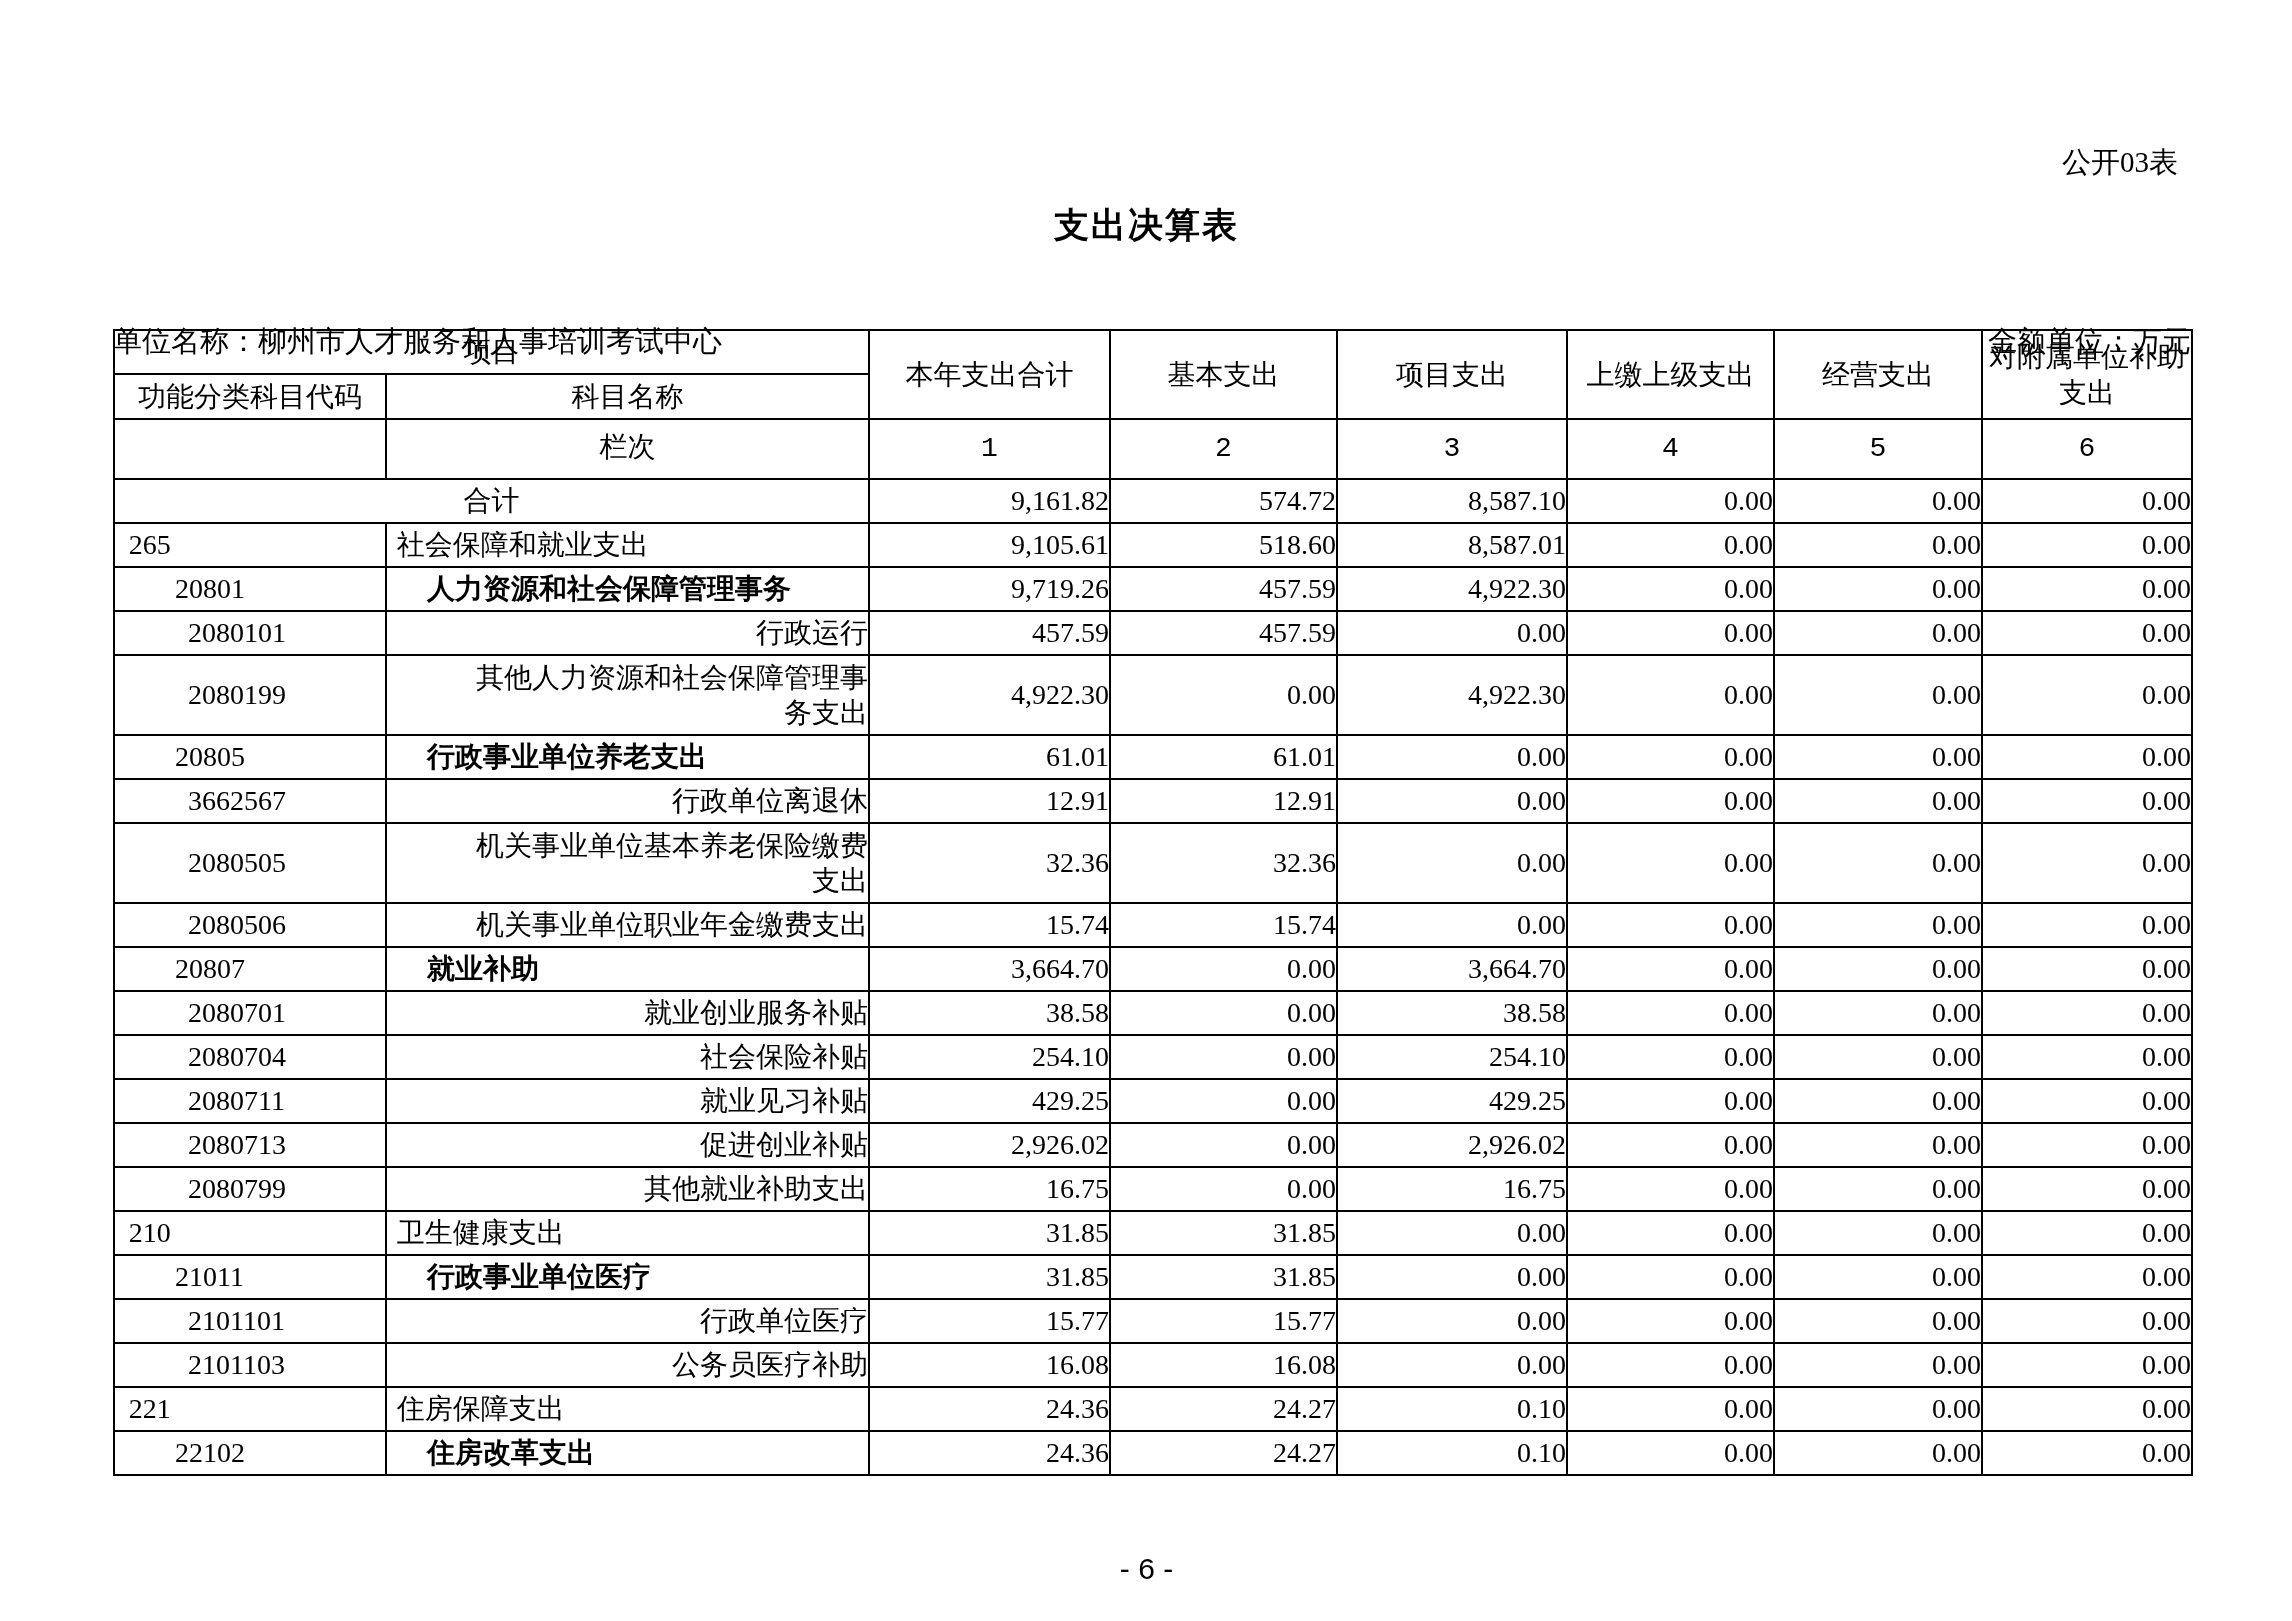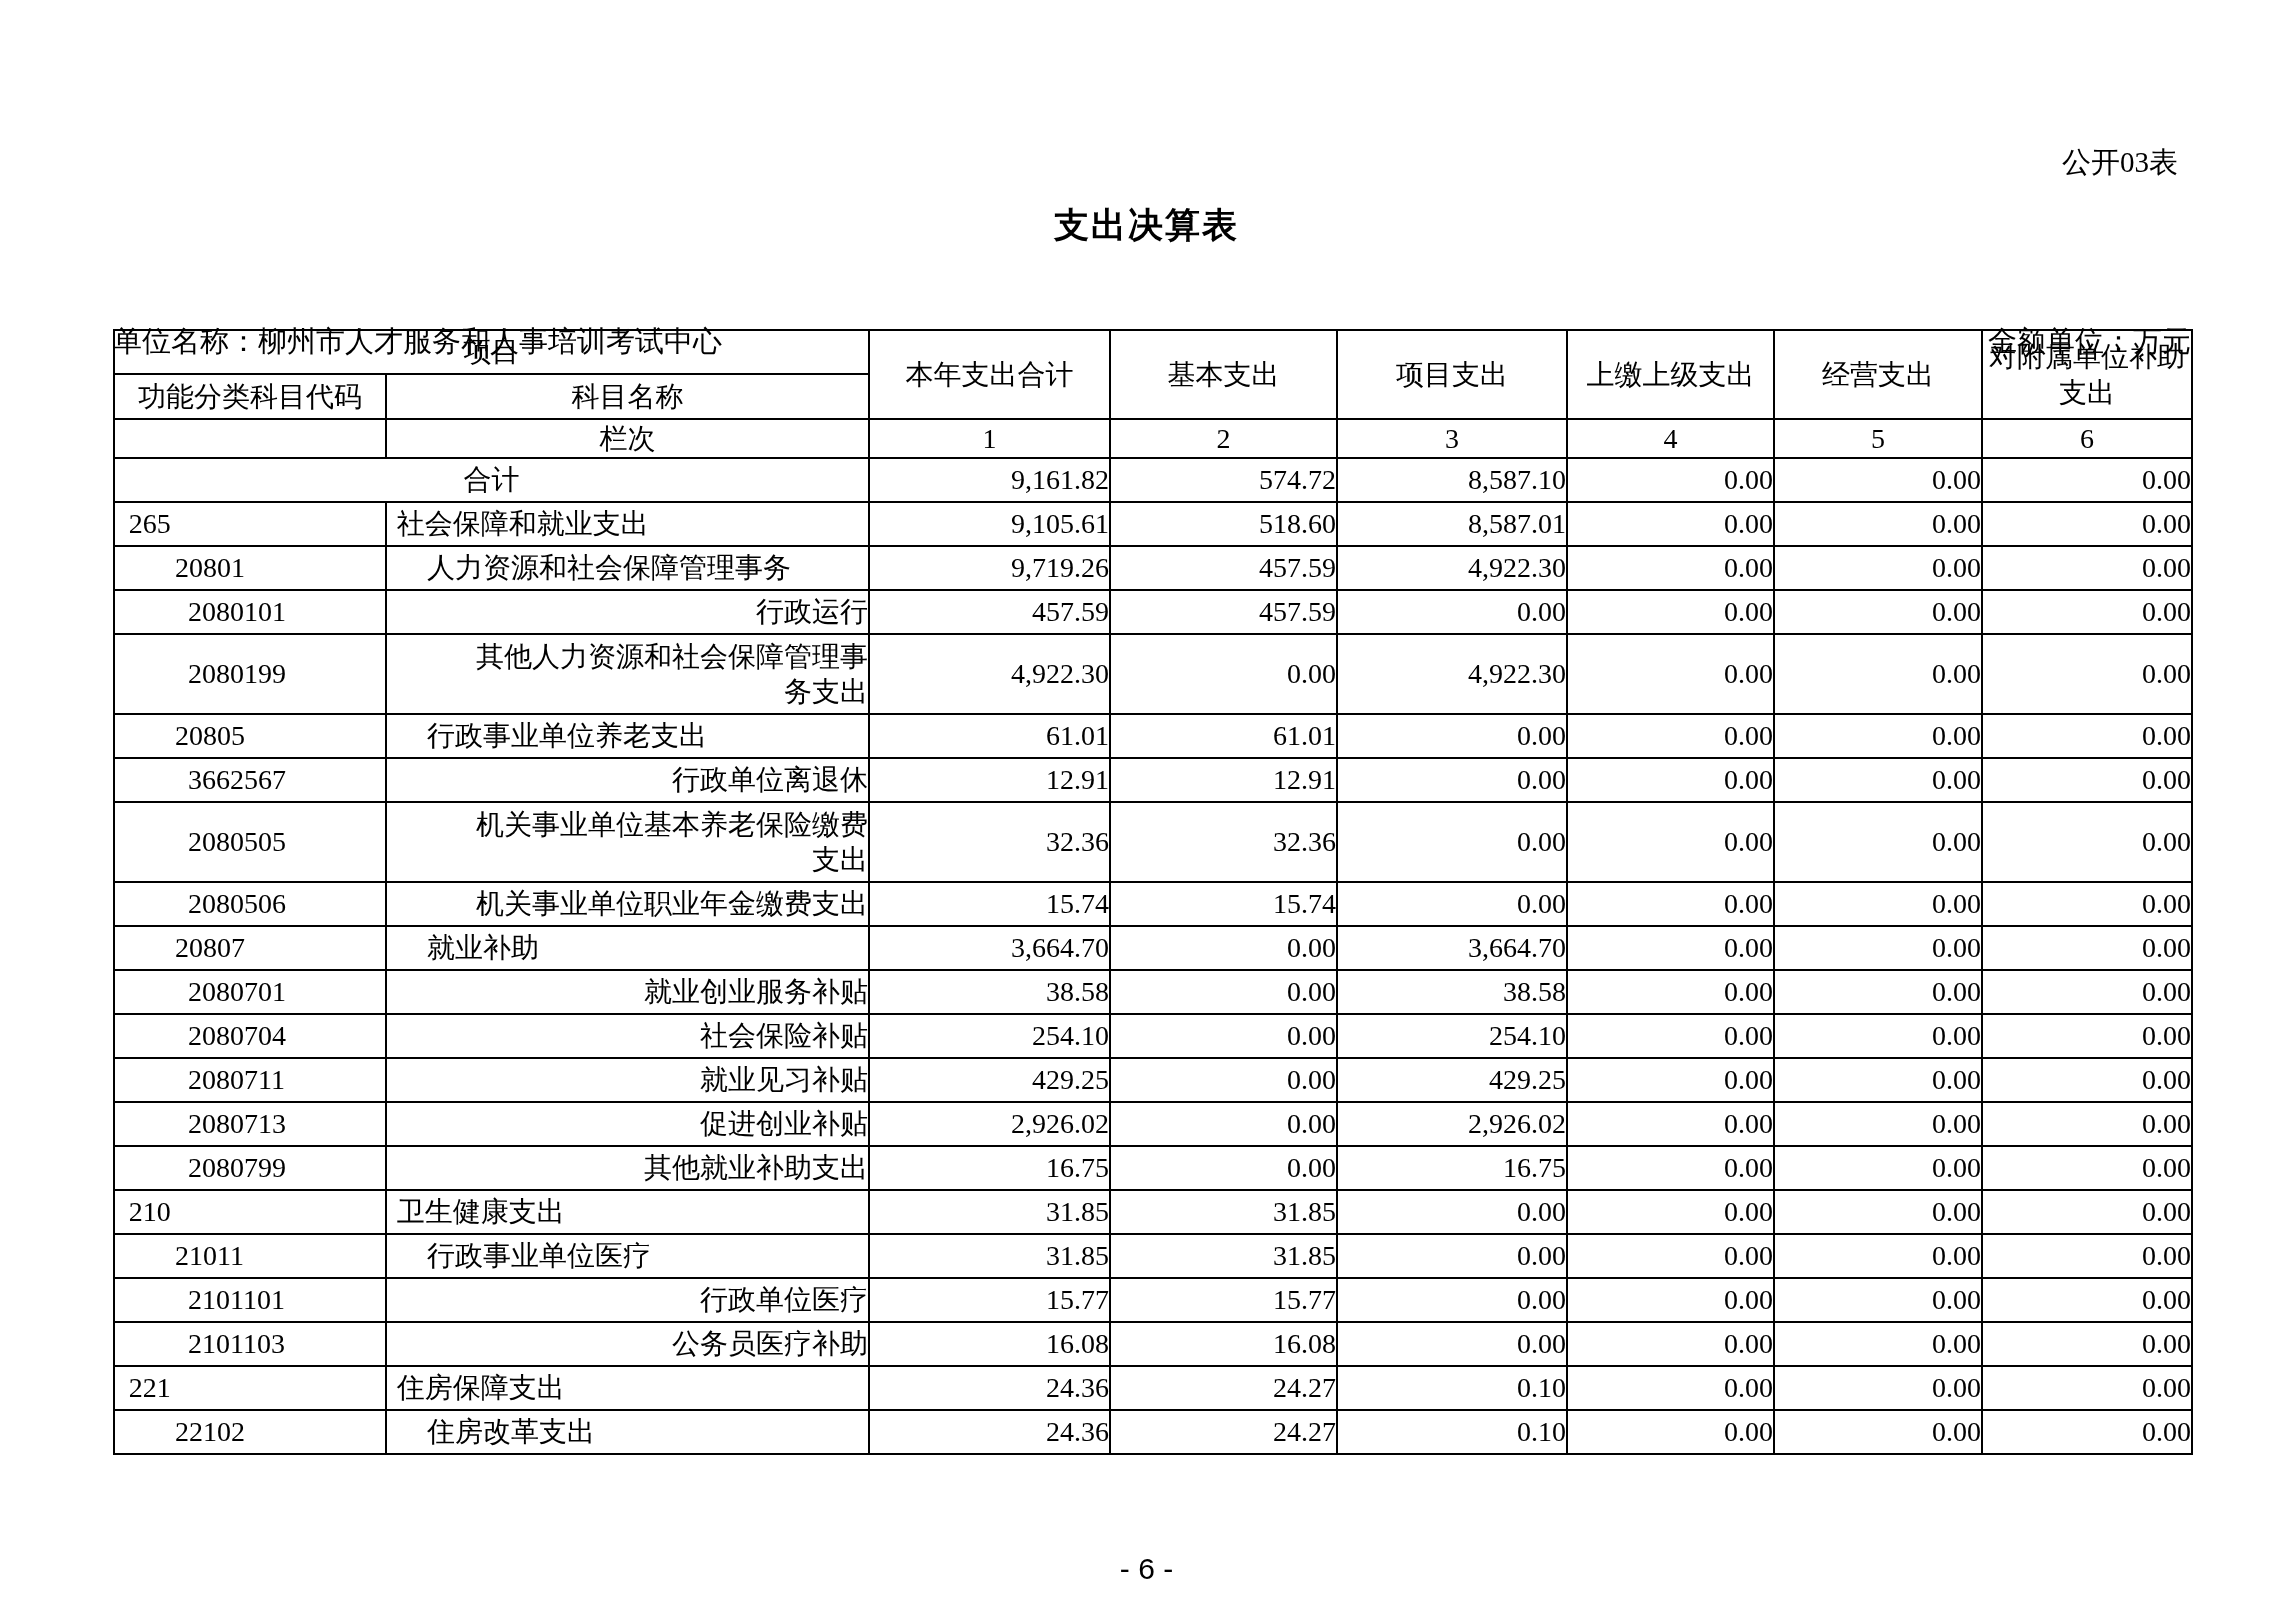--- a/index.html
+++ b/index.html
@@ -56,31 +56,31 @@
     border-bottom: 2.9px solid #000;
     font-weight: normal;
     font-size: 28px;
     line-height: 1.26;
     vertical-align: middle;
     overflow: hidden;
     padding: 0;
   }
   thead tr.h1 { height: 44px; }
   thead tr.h2 { height: 45px; }
-  thead tr.lanci { height: 39px; }
+  thead tr.lanci { height: 60px; font-family: Liberation Mono, monospace; }
   tbody tr { height: 44px; }
   tbody tr.tall { height: 80px; }
   th.center, td.center { text-align: center; }
   td.code { text-align: left; }
   td.code.lv1 { padding-left: 13.7px; }
   td.code.lv2 { padding-left: 60px; }
   td.code.lv3 { padding-left: 73px; }
   td.name { text-align: left; padding-left: 2.9px; }
   td.name.lv1 { text-indent: 9.8px; }
-  td.name.lv2 { text-indent: 40px; }
+  td.name.lv2 { text-indent: 40px; font-weight: bold; }
   td.name.lv3 { text-indent: 68px; text-align: right; }
   td.merged { text-align: center; }
   td.num { text-align: right; padding-right: 9.8px; }
   .page-number {
     position: absolute;
     top: 1552px;
     left: 0;
     width: 100%;
     text-align: center;
     font-size: 30px;

